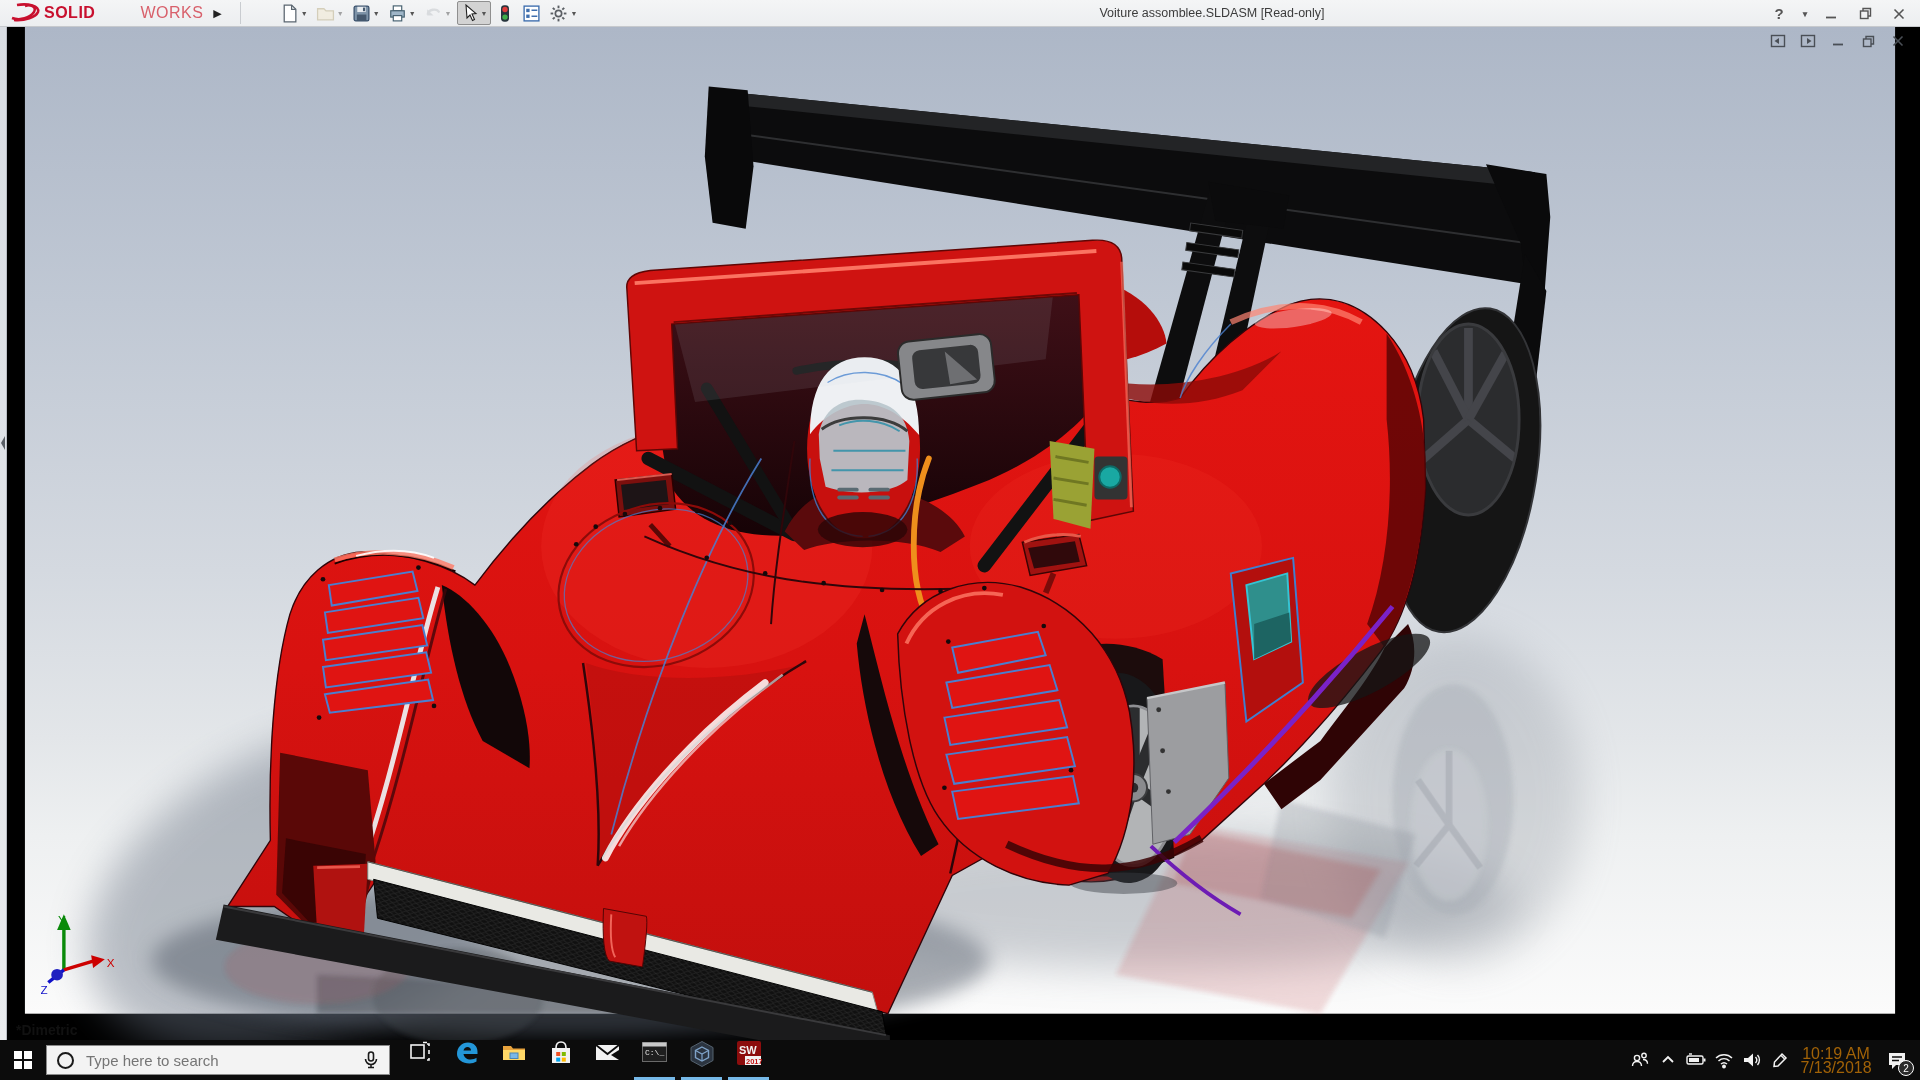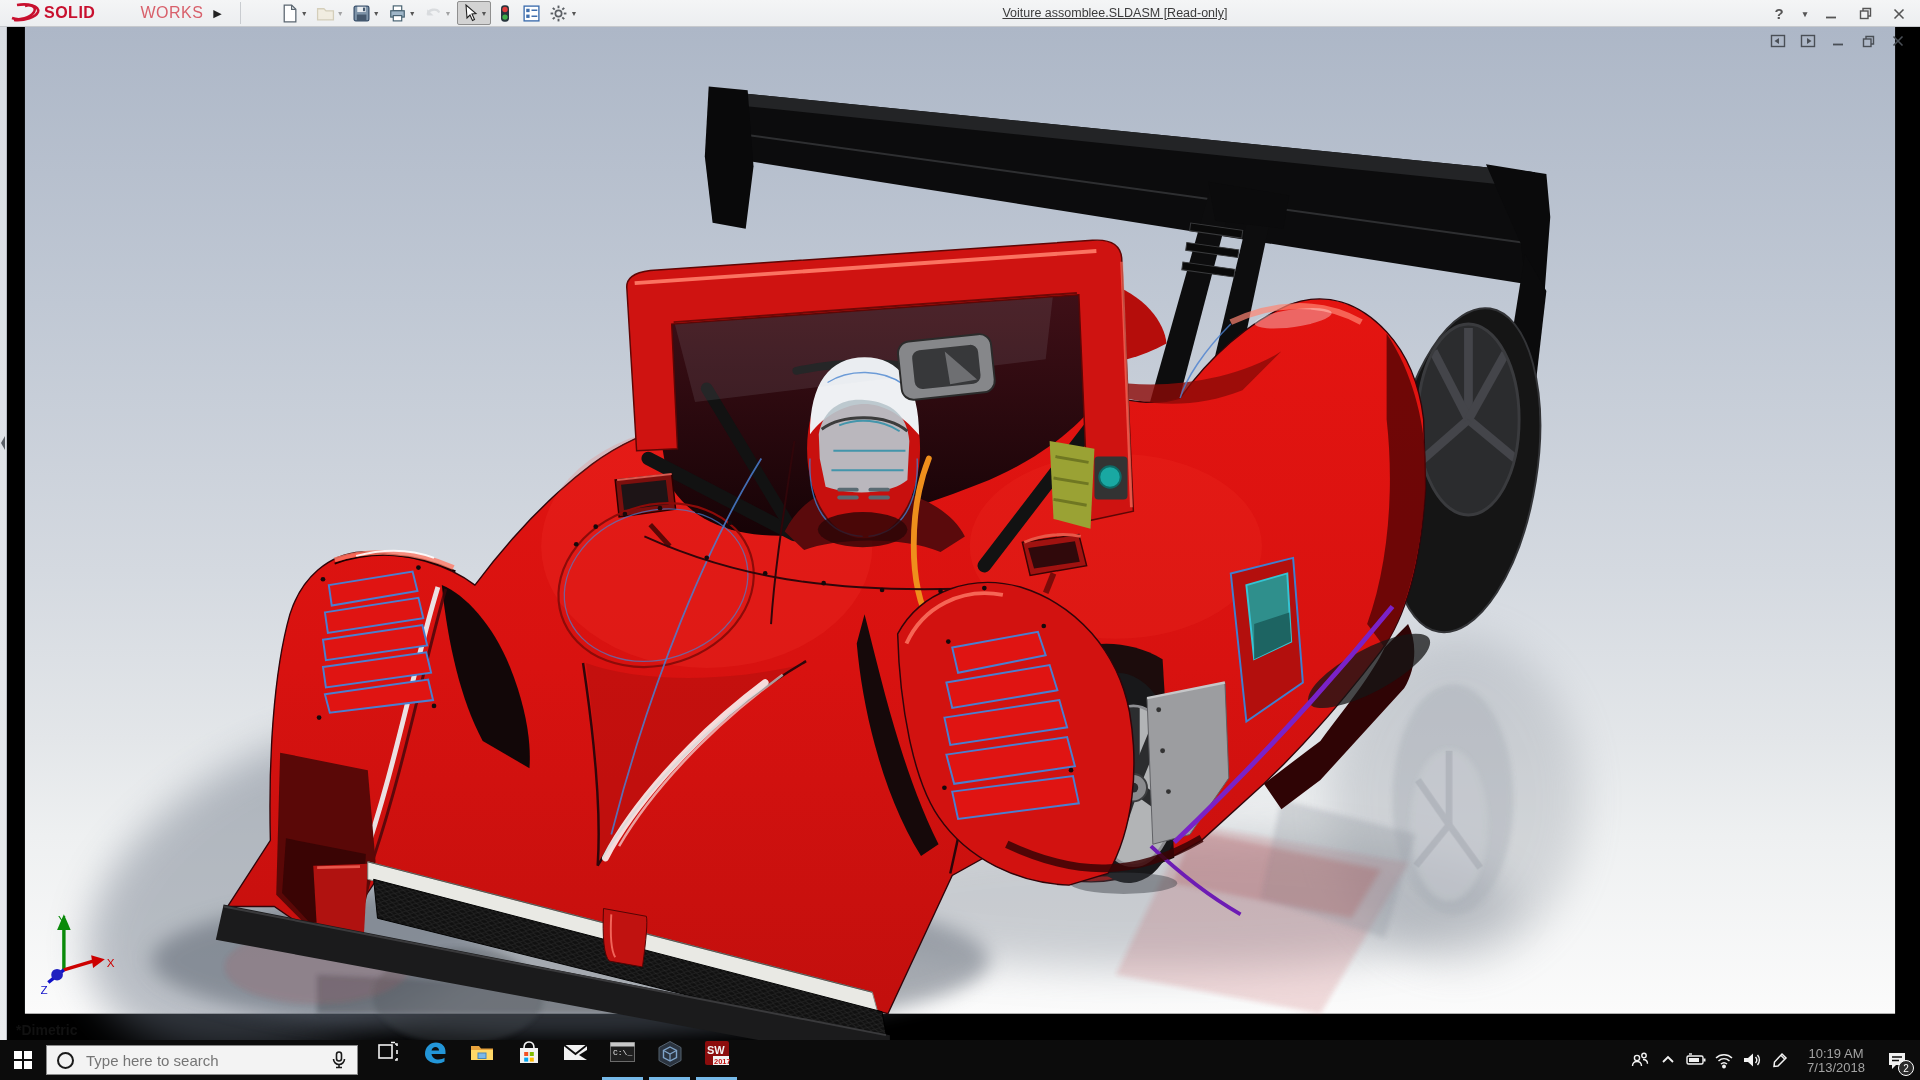--- a/index.html
+++ b/index.html
@@ -15,51 +15,51 @@
   .brand-text{font-size:16px;letter-spacing:.5px;color:#c8102e;white-space:nowrap;}
   .brand-text .solid{font-weight:700;margin-top:44px;}
   .brand-text .works{font-weight:400;color:#d8606b;padding-left:45px;}
   .brand-arrow{margin-left:10px;font-size:11px;color:#222;}
   .tb-sep{width:1px;height:22px;background:#c9ccd0;margin:0 10px 0 12px;}
   .tb-buttons{display:flex;align-items:center;gap:2px;margin-left:26px;}
   .tb-btn{display:flex;align-items:center;height:24px;padding:2px 3px;border-radius:2px;}
   .tb-btn.selected{background:#d3d3d3;border:1px solid #8f8f8f;}
   .tb-btn.disabled{opacity:.5;}
   .tb-drop{font-size:7px;color:#555;margin-left:2px;}
-  .win-title{position:absolute;left:1115px;top:0;transform:translateX(-50%);
-             line-height:27px;font-size:12.5px;color:#3c3c3c;white-space:nowrap;text-decoration:underline;}
+  .win-title{position:absolute;left:1212px;top:0;transform:translateX(-50%);
+             line-height:27px;font-size:12.5px;color:#3c3c3c;white-space:nowrap;}
   .win-ctrls{position:absolute;right:6px;top:0;height:27px;display:flex;align-items:center;gap:4px;}
   .wc-btn{width:30px;height:22px;display:flex;align-items:center;justify-content:center;color:#555;}
 
   
   .viewport{position:absolute;top:27px;left:0;width:1920px;height:1013px;overflow:hidden;}
   .viewport svg.scene{position:absolute;top:0;left:0;}
   .vp-ctrls{position:absolute;top:5px;right:12px;display:flex;align-items:center;gap:10px;}
   .vp-btn{width:20px;height:18px;display:flex;align-items:center;justify-content:center;color:#4a4f56;}
   .left-strip{position:absolute;left:0;top:0;width:7px;height:1013px;
               background:linear-gradient(#d9dde3,#e9ebee);border-right:1px solid #b9bdc4;}
   .orientation-label{position:absolute;left:16px;top:995px;font-size:14px;font-weight:600;color:#111;}
 
   
   .taskbar{position:absolute;left:0;top:1040px;width:1920px;height:40px;background:#0c0c0c;
            display:flex;align-items:stretch;color:#fff;}
   .start-btn{width:46px;display:flex;align-items:center;justify-content:center;}
   .win-logo{display:grid;grid-template-columns:8px 8px;grid-template-rows:8px 8px;gap:1.5px;}
   .win-logo span{background:#fff;}
-  .search-box{width:312px;margin:5px 0;background:#f3f3f3;border:1px solid #8a8a8a;
+  .search-box{width:344px;margin:5px 0;background:#f3f3f3;border:1px solid #8a8a8a;
               display:flex;align-items:center;padding:0 10px;gap:10px;}
   .search-box input{flex:1;border:none;outline:none;background:transparent;
                     font-size:15px;color:#3c3c3c;font-family:"Liberation Sans",sans-serif;}
   .cortana-ring{width:17px;height:17px;border:2.5px solid #1a1a1a;border-radius:50%;}
   .apps{display:flex;align-items:stretch;margin-left:6px;}
   .app-cell{position:relative;width:47px;display:flex;align-items:flex-start;justify-content:center;}
   .app-cell .underline{position:absolute;left:3px;bottom:0;width:41px;height:3px;background:#76b9e8;}
   .tray{margin-left:auto;display:flex;align-items:center;gap:4px;padding-right:4px;}
   .tray-ico{width:28px;height:40px;display:flex;align-items:center;justify-content:center;color:#f2f2f2;}
-  .clock{width:76px;text-align:center;font-size:13px;line-height:14px;color:#a3a3a3;padding-top:1px;}
+  .clock{width:76px;text-align:center;font-size:16px;line-height:14px;color:#a16207;padding-top:1px;}
   .action-center{position:relative;width:38px;height:40px;display:flex;align-items:center;justify-content:center;}
   .ac-badge{position:absolute;right:2px;bottom:4px;width:16px;height:16px;border-radius:50%;
             background:#2b2b2b;border:1.5px solid #fff;color:#fff;font-size:10px;
             display:flex;align-items:center;justify-content:center;}
 </style>
 </head>
 <body>
 
 <div class="screen">
 

